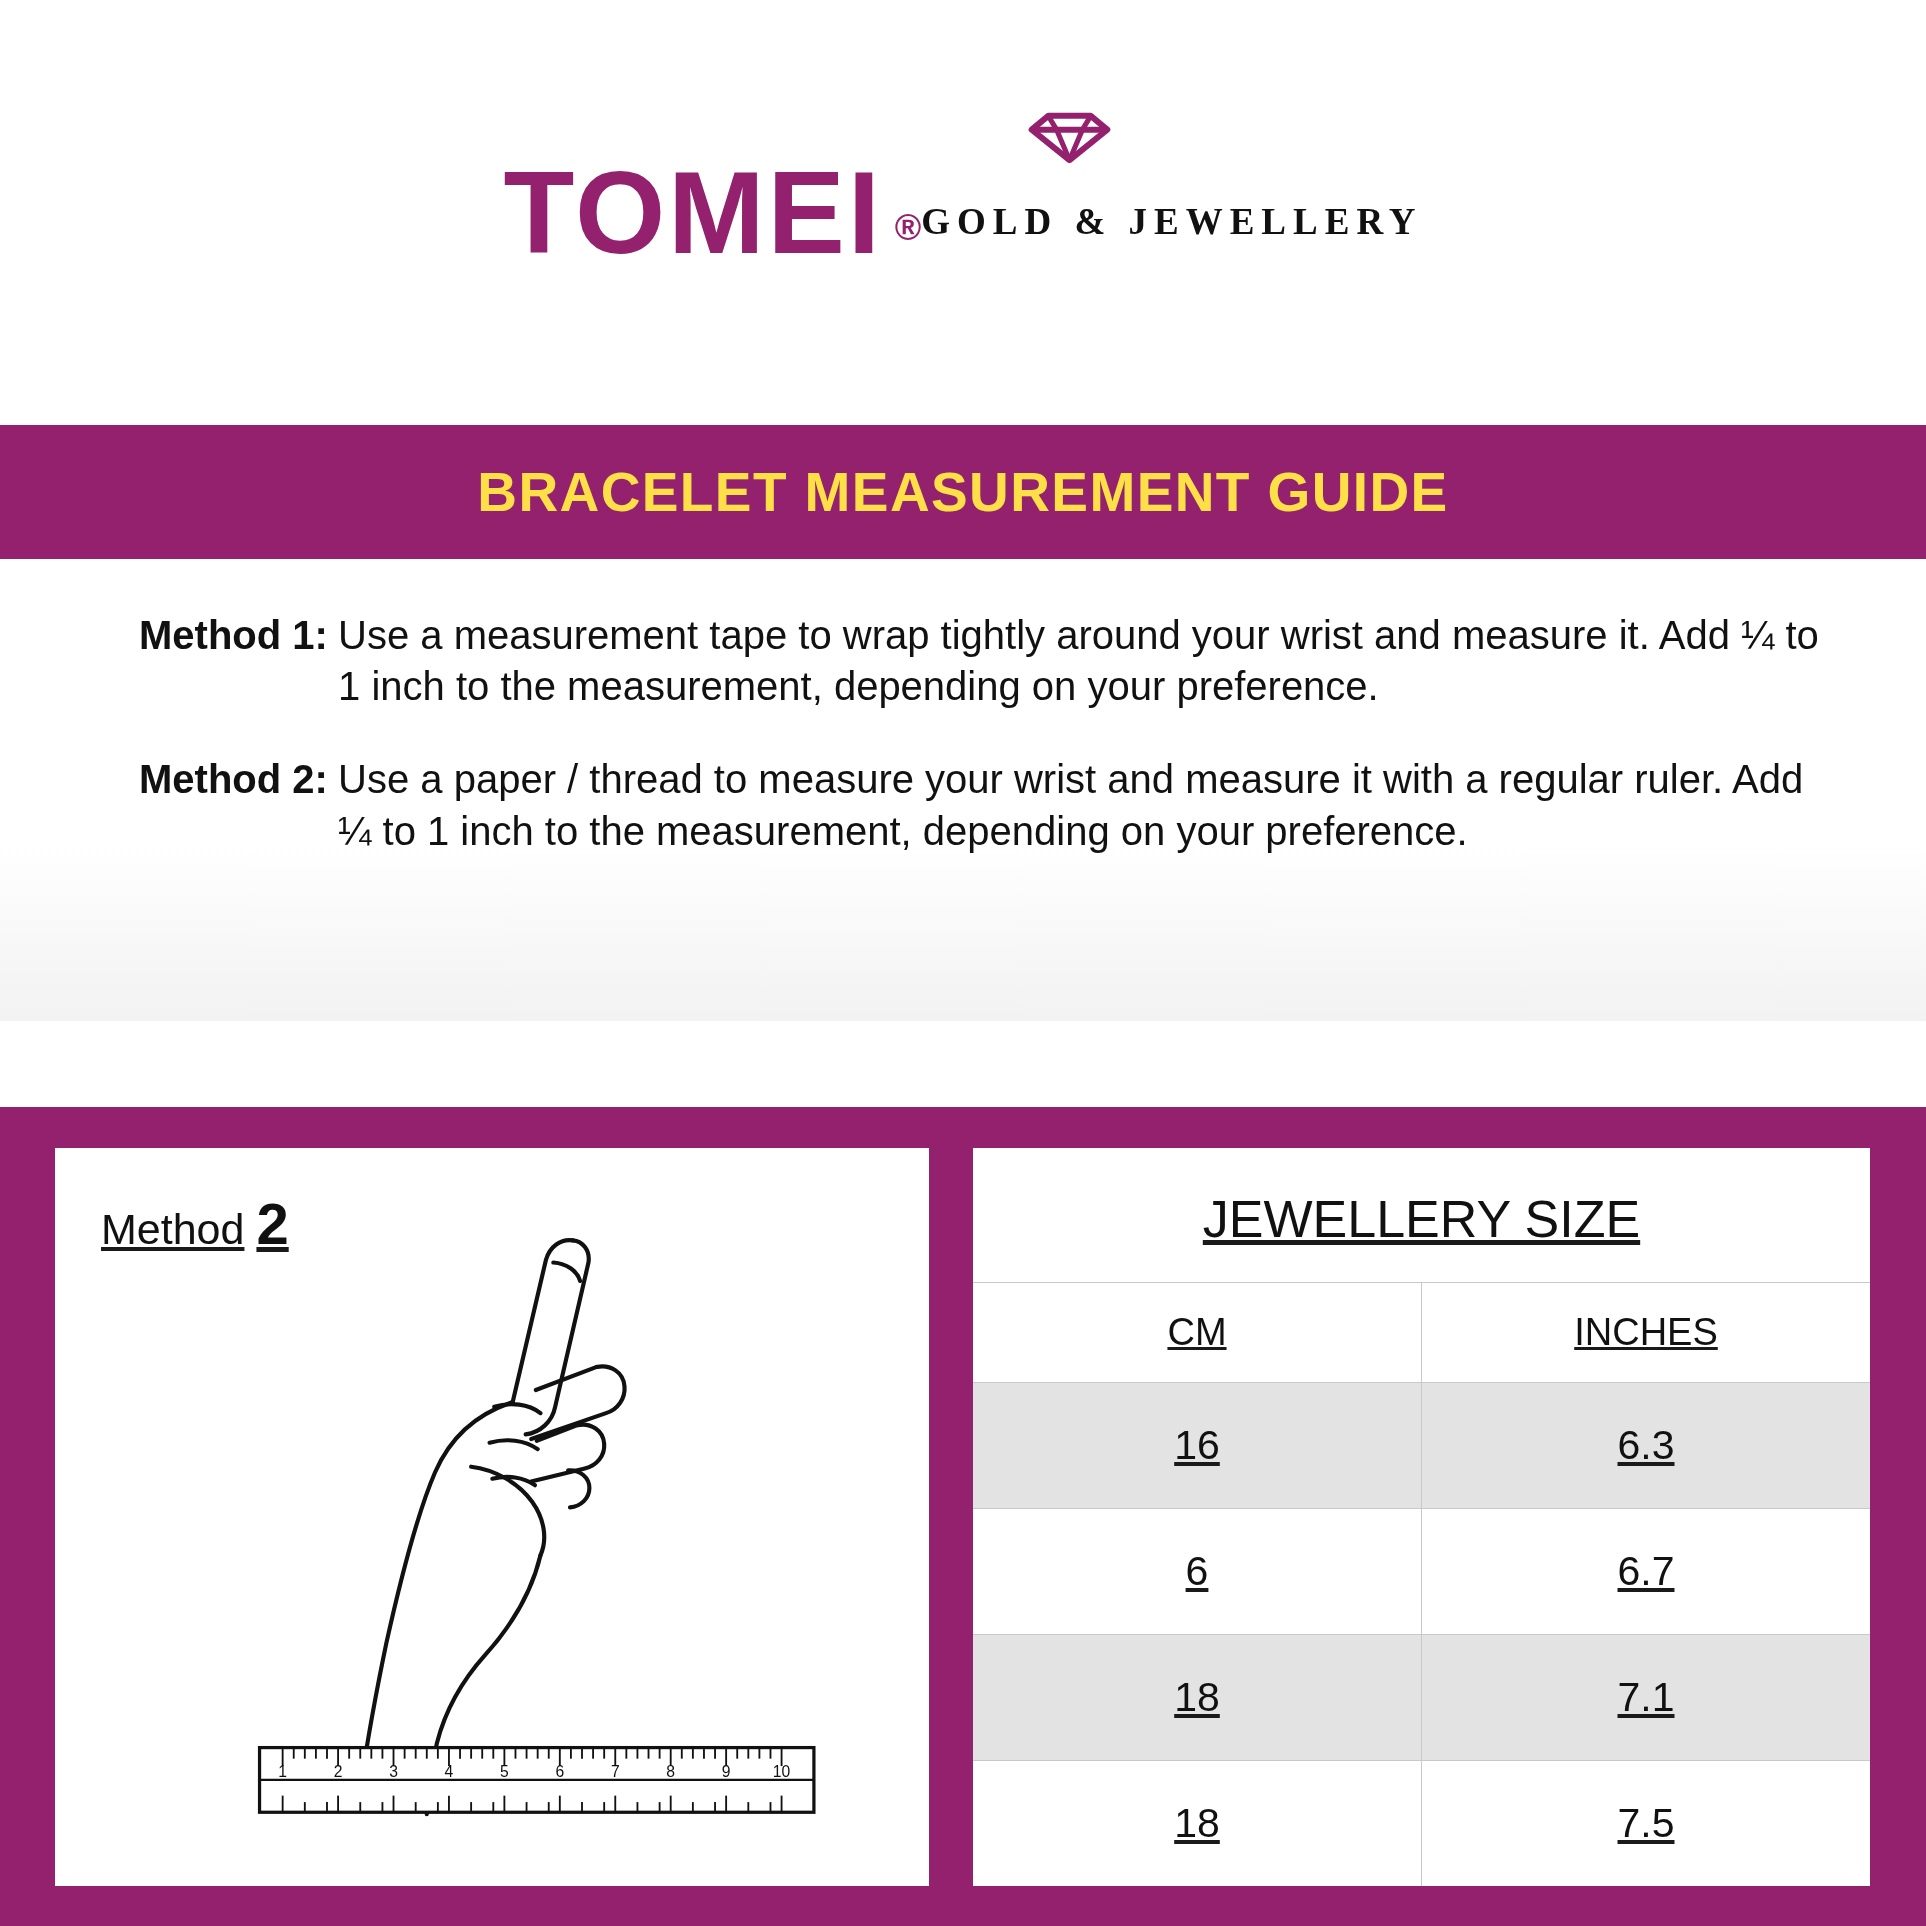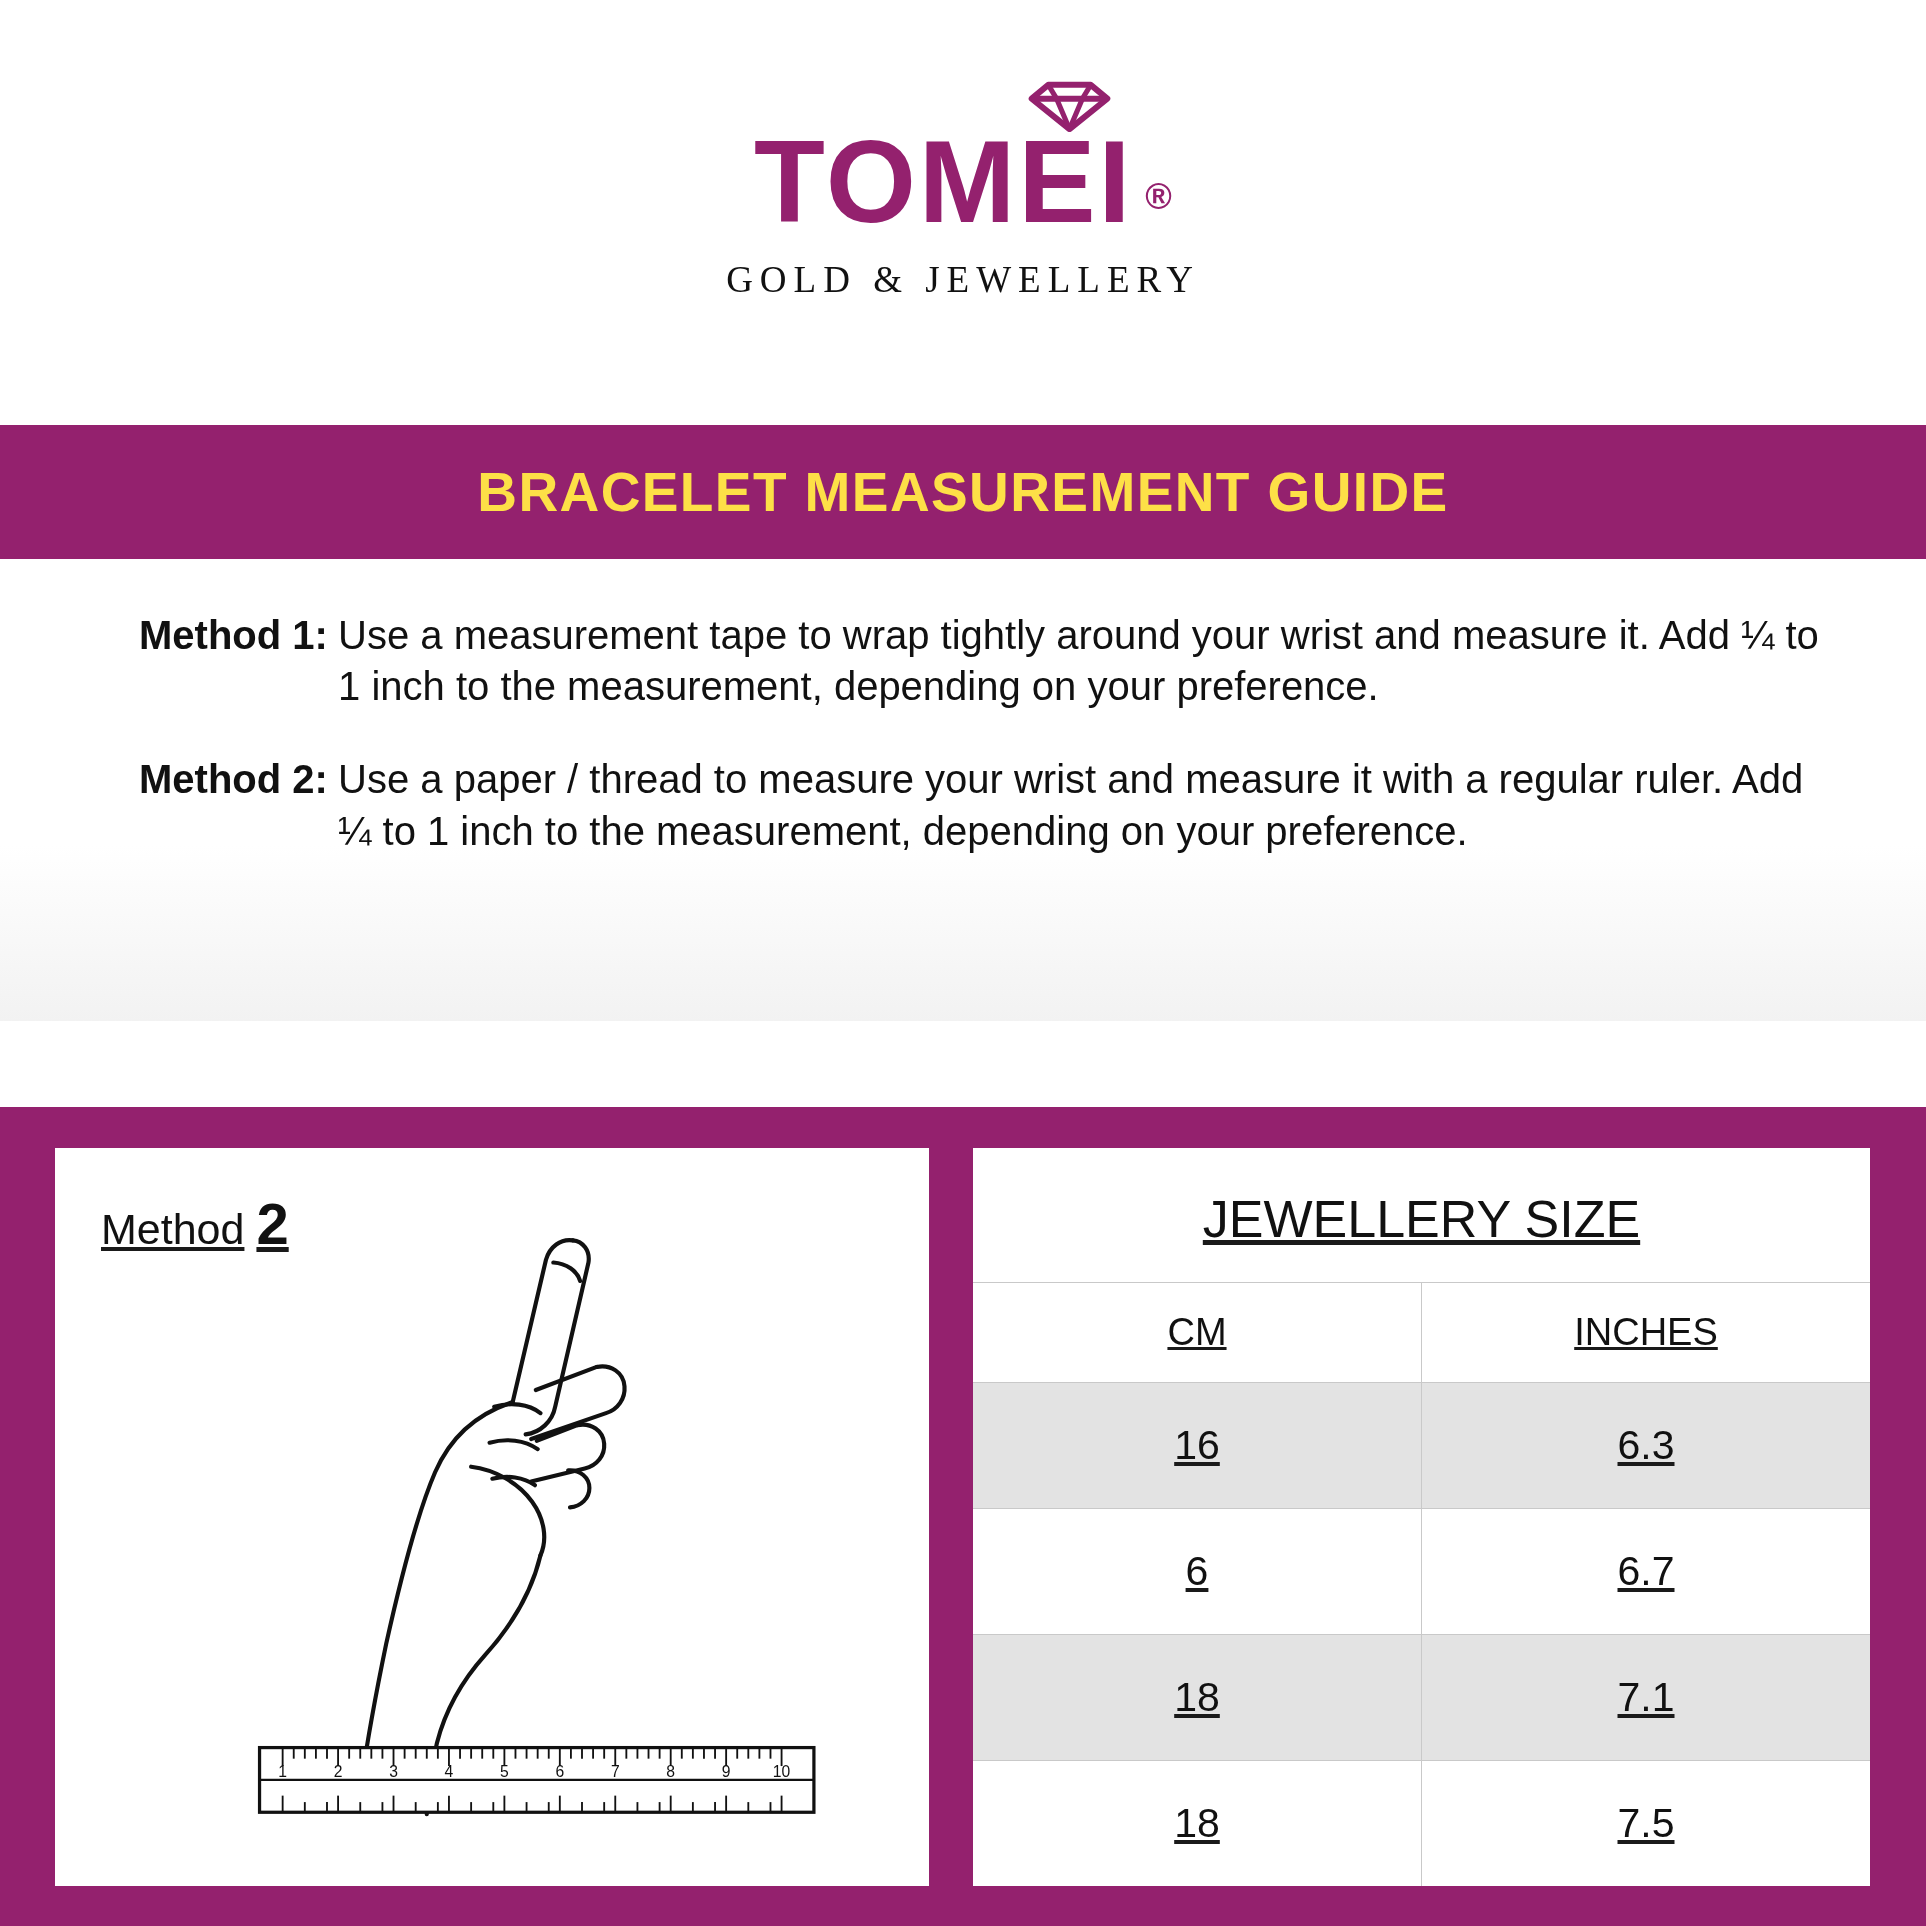--- a/index.html
+++ b/index.html
@@ -23,21 +23,21 @@
     display: flex;
     flex-direction: column;
     align-items: center;
     justify-content: center;
     background: #ffffff;
     position: relative;
   }
   .brand-lockup {
     position: relative;
     display: flex;
-    flex-direction: column;
+    flex-direction: row;
     align-items: center;
   }
   .diamond-icon {
     position: absolute;
     top: -43px;
     left: 50%;
     transform: translateX(65px);
   }
   .wordmark-row {
     display: flex;
@@ -58,21 +58,21 @@
     margin-left: 12px;
     margin-top: 55px;
     line-height: 1;
   }
   .tagline {
     margin-top: 18.5px;
     font-family: "Liberation Serif", serif;
     font-size: 37px;
     letter-spacing: 7px;
     color: #111111;
-    font-weight: normal;
+    font-weight: bold;
     white-space: nowrap;
   }
 
   
   .title-bar {
     width: 100%;
     height: 134px;
     background: #94216e;
     display: flex;
     align-items: center;

